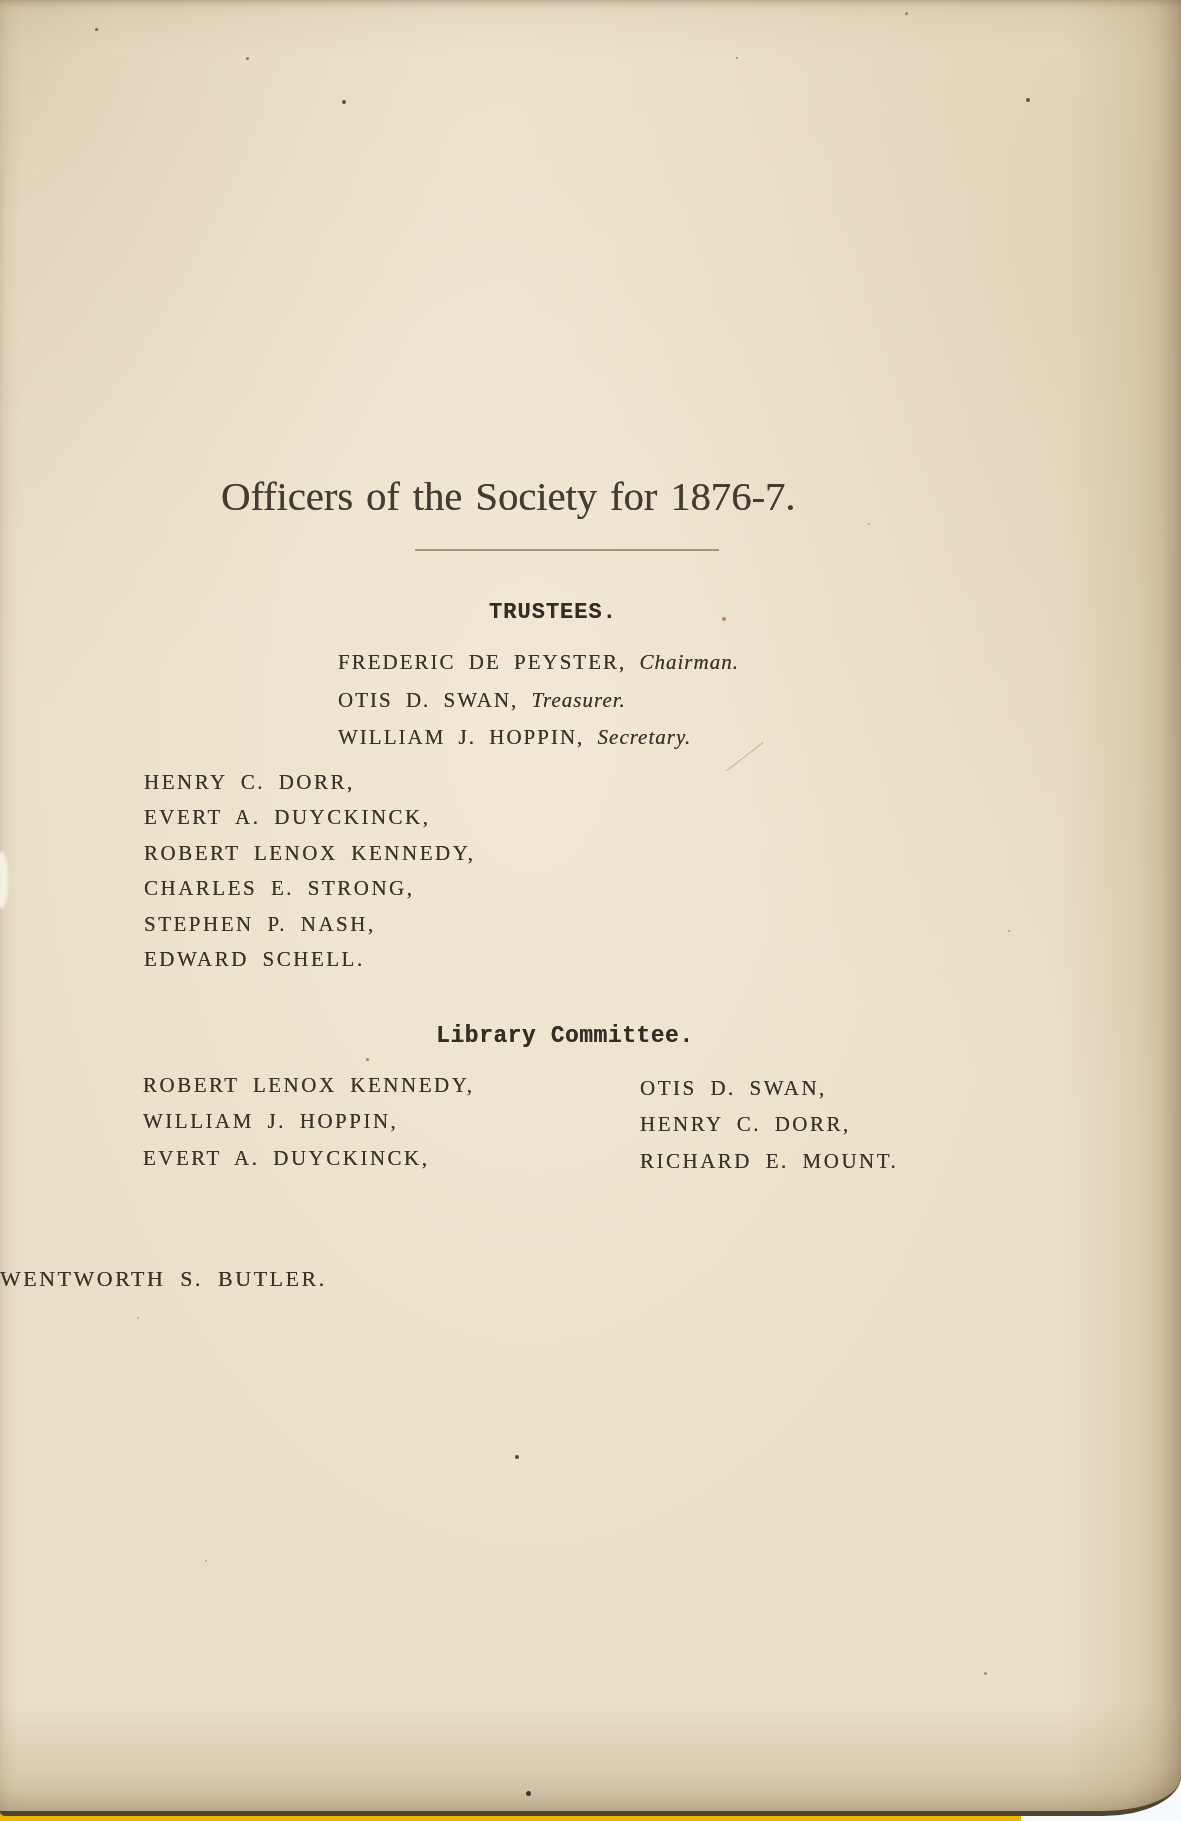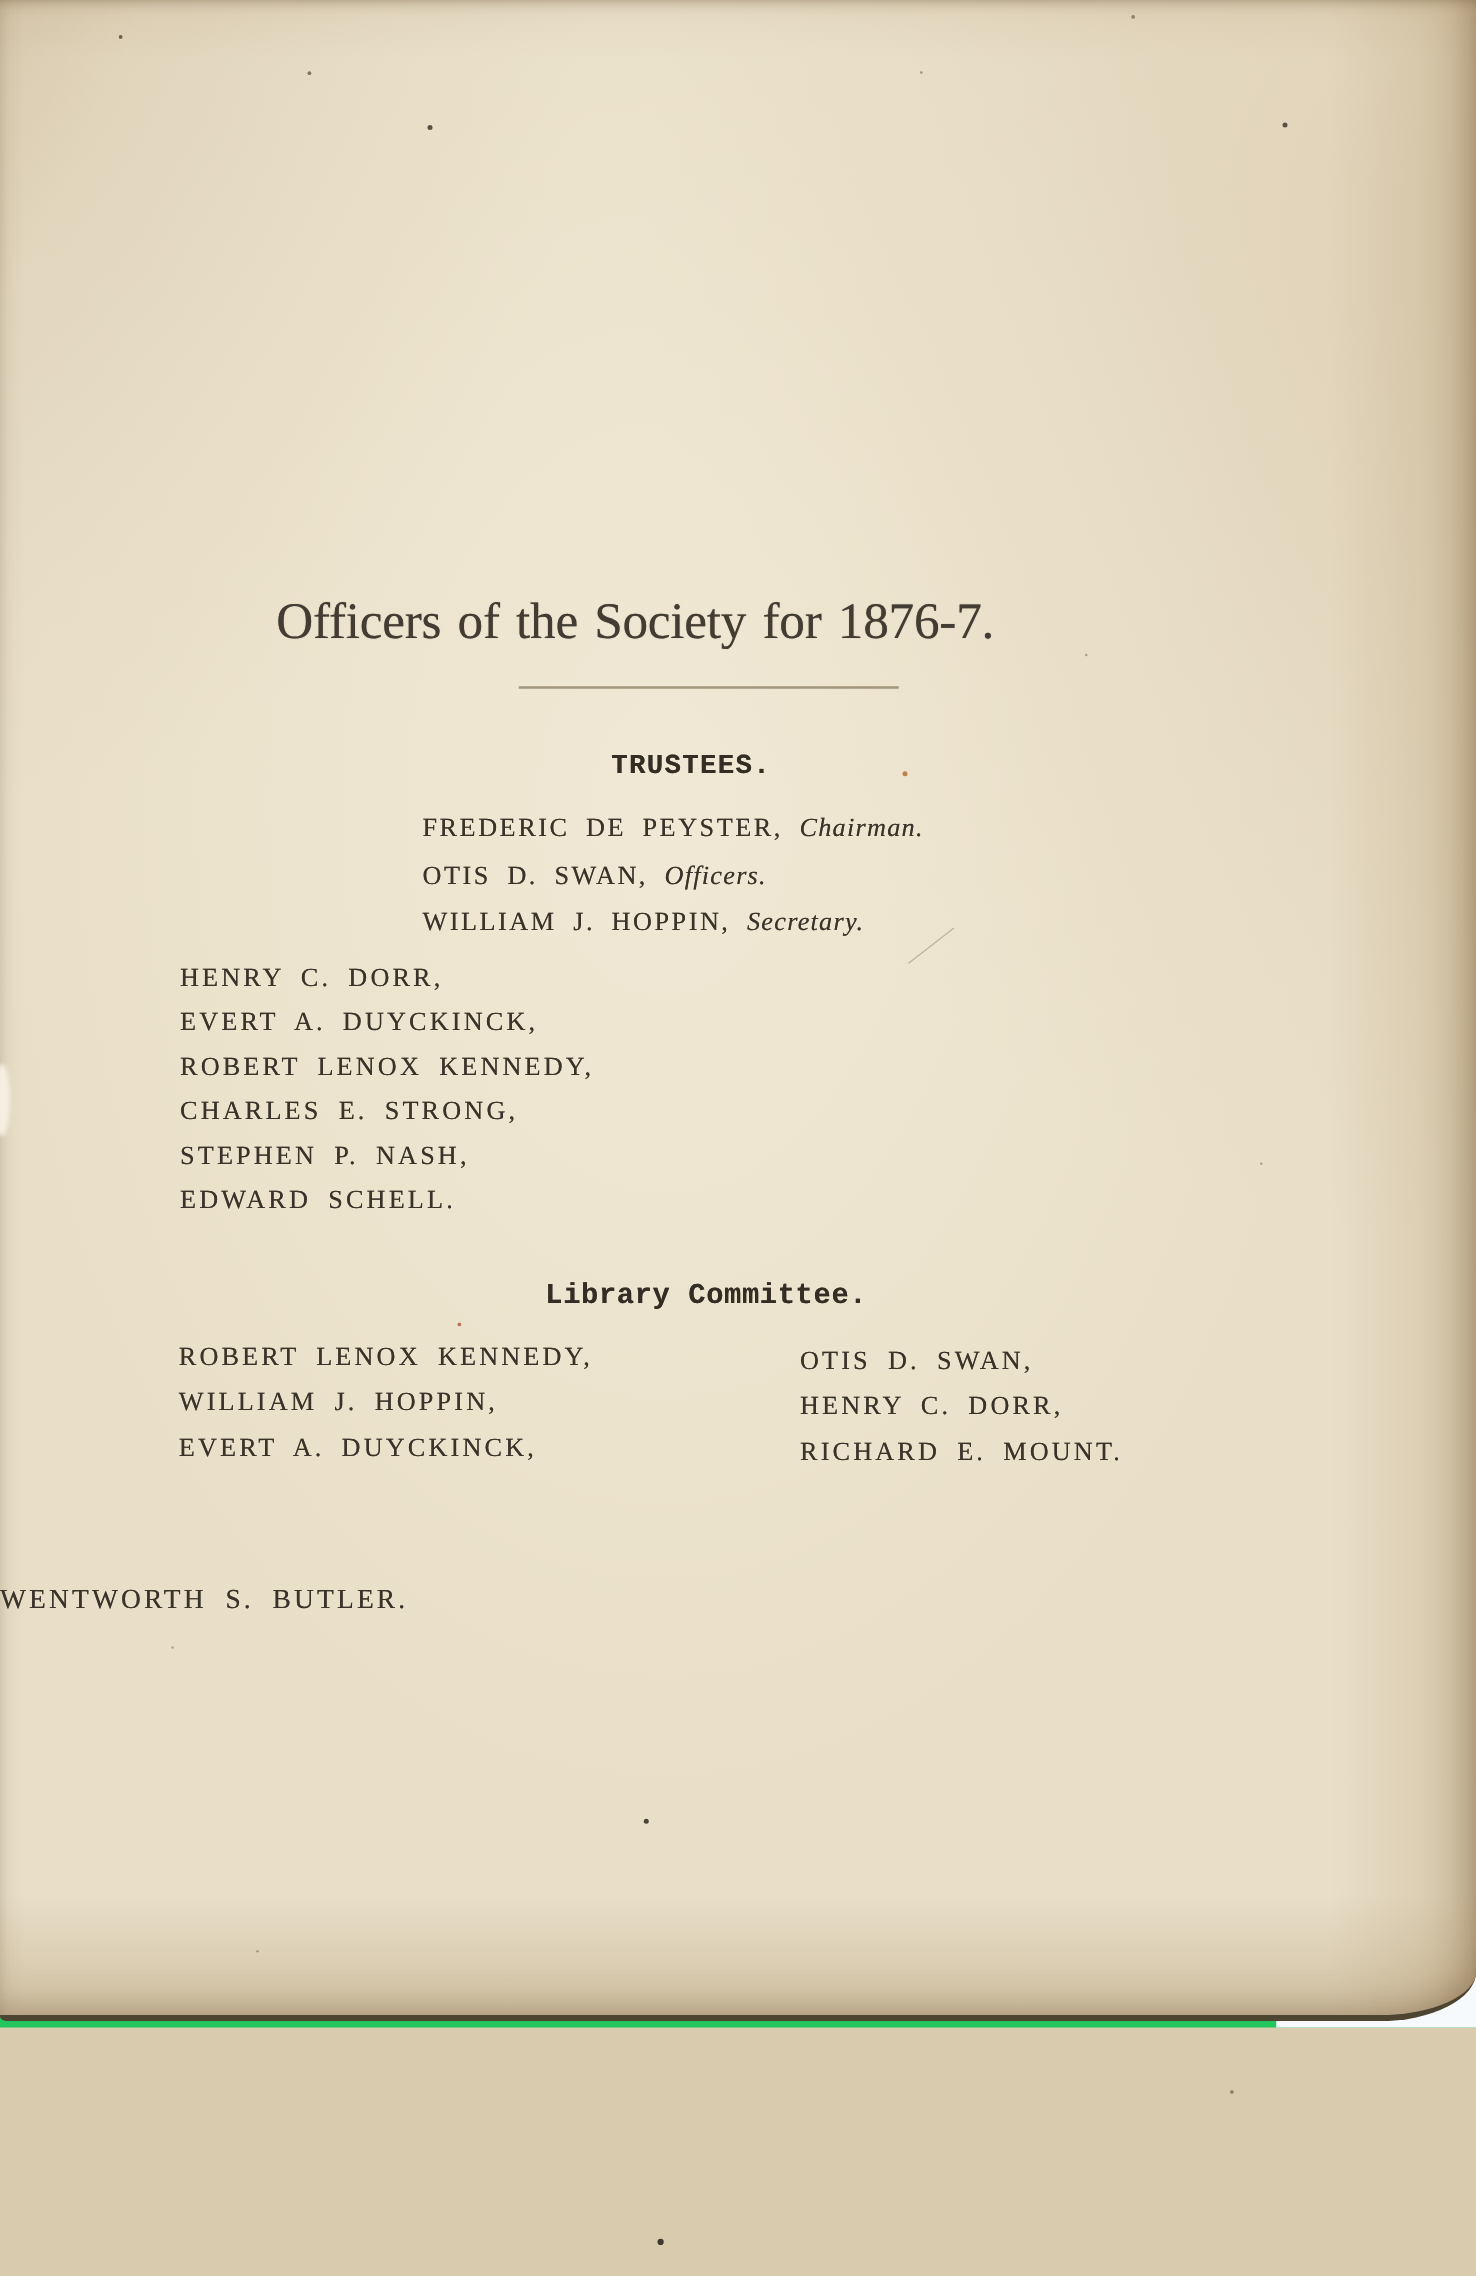--- a/index.html
+++ b/index.html
@@ -2,21 +2,21 @@
 <html><head>
 <meta charset="utf-8">
 <style>
   html,body{margin:0;padding:0;}
   body{
     width:1181px;height:1821px;
     background:#d9cbae;
     font-family:"Liberation Serif","DejaVu Serif",serif;
     overflow:hidden;
   }
-  .scan{position:relative;width:1181px;height:1622px;background:#22c55e;}
+  .scan{position:relative;width:1181px;height:1821px;background:#eab308;}
   .corner-sliver{
     position:absolute;right:0;bottom:0;width:160px;height:46px;
     background:#f7fafc;
   }
   .paper{
     position:absolute;left:0;top:0;right:0;bottom:5px;
     background:
       radial-gradient(ellipse at 45% 40%, rgba(248,242,226,0.50), rgba(248,242,226,0) 62%),
       radial-gradient(ellipse at 0% 0%, rgba(186,164,130,0.22), rgba(186,164,130,0) 28%),
       radial-gradient(ellipse at 100% 12%, rgba(196,172,136,0.25), rgba(196,172,136,0) 40%),
@@ -117,21 +117,21 @@
 
   <h2 class="heading h-trustees">TRUSTEES.</h2>
 
   <div class="officers ink">
     <div>
       <span>FREDERIC DE PEYSTER,</span>
       <span class="role">Chairman.</span>
     </div>
     <div>
       <span>OTIS D. SWAN,</span>
-      <span class="role">Officers.</span>
+      <span class="role">Treasurer.</span>
     </div>
     <div>
       <span>WILLIAM J. HOPPIN,</span>
       <span class="role">Secretary.</span>
     </div>
   </div>
 
   <ul class="name-col ink trustees-left">
     <li>HENRY C. DORR,</li>
     <li>EVERT A. DUYCKINCK,</li>

